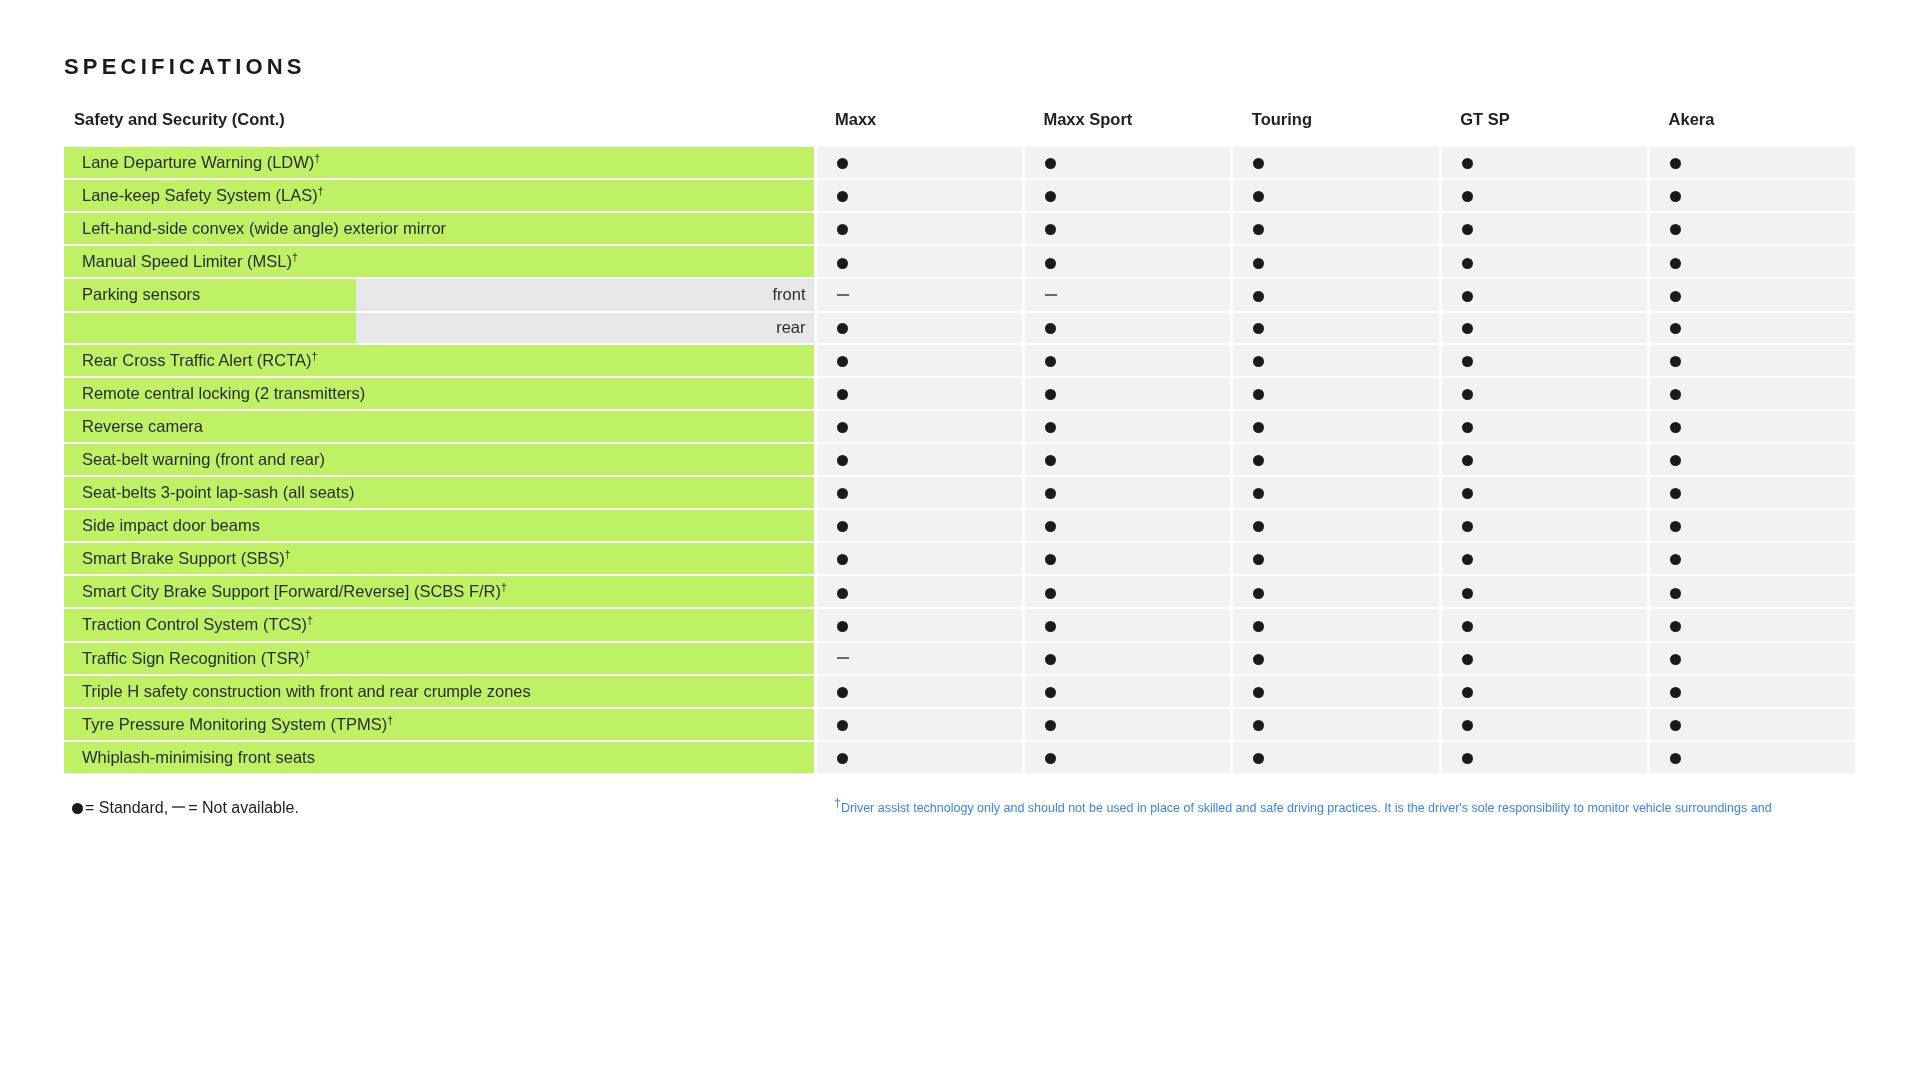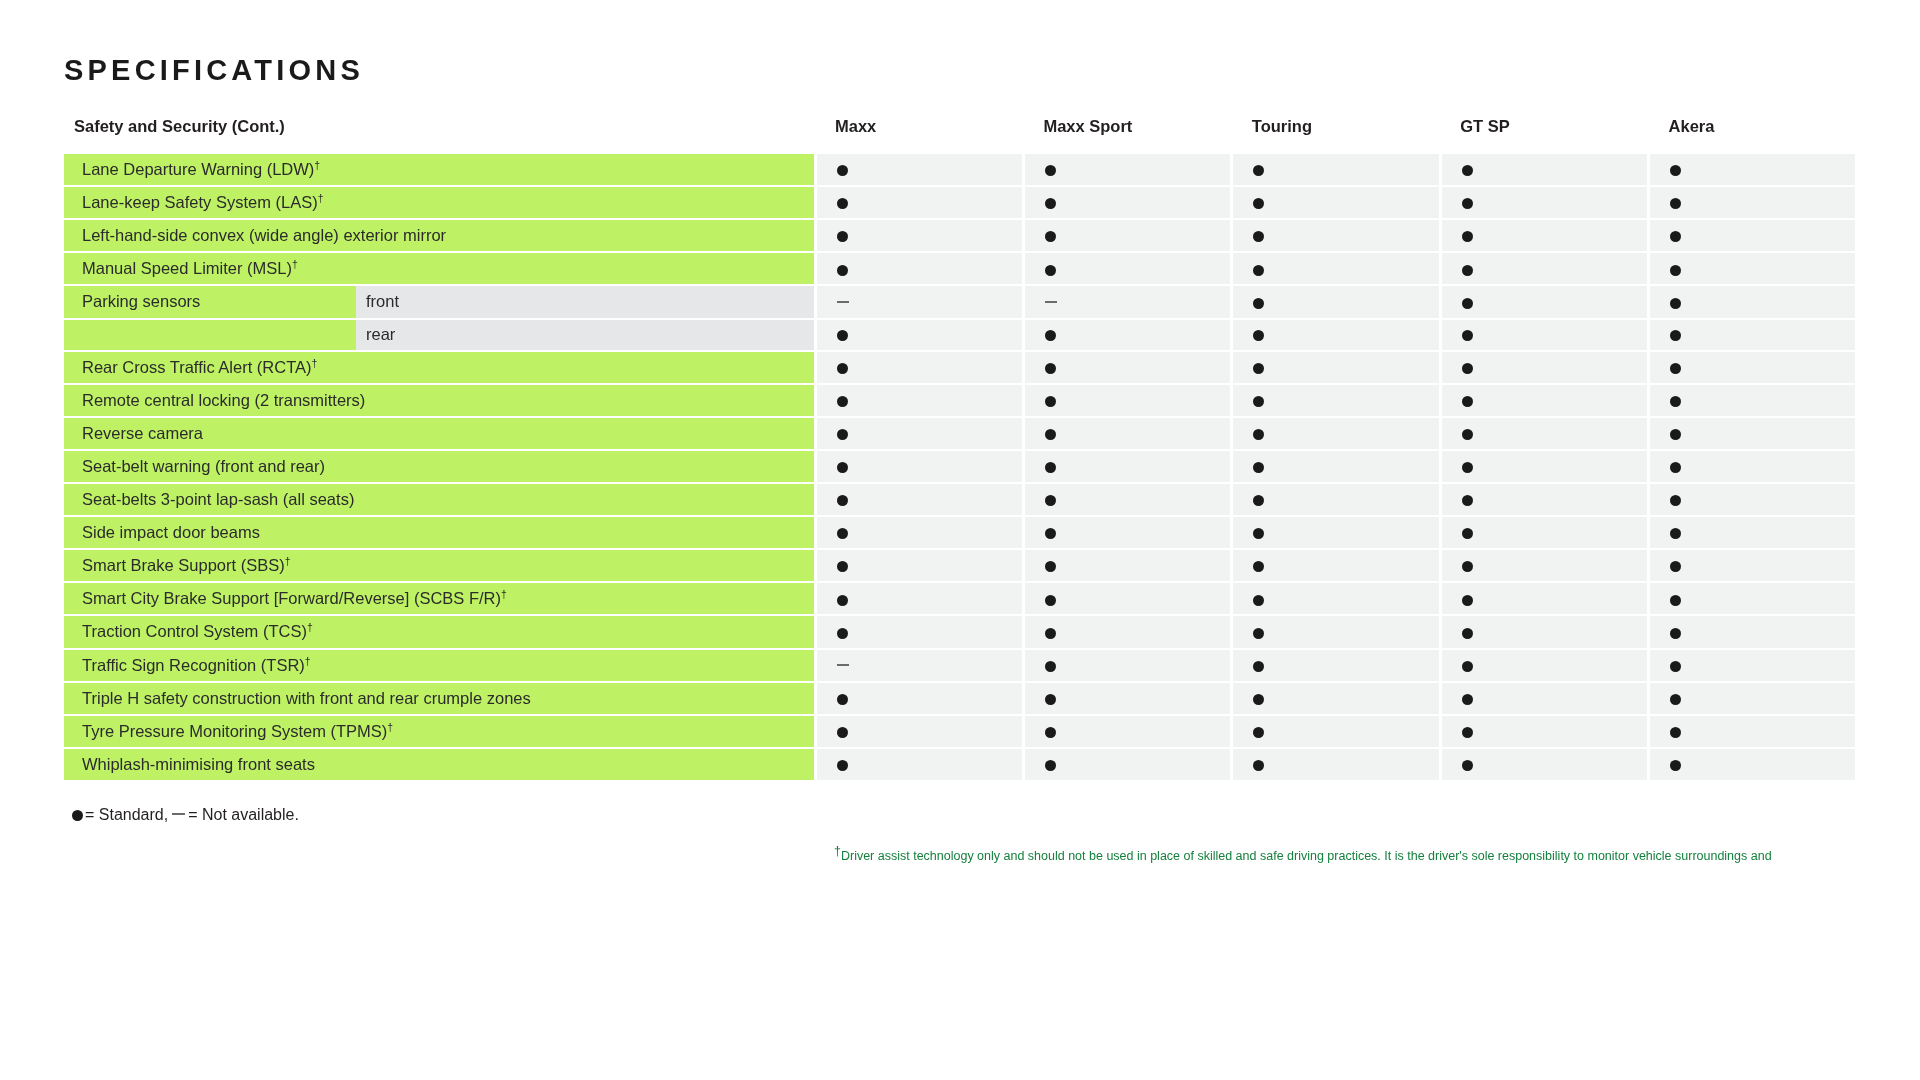--- a/index.html
+++ b/index.html
@@ -11,21 +11,21 @@
     color: #231f20;
     overflow: hidden;
   }
   .page {
     position: relative;
     width: 1920px;
     height: 1080px;
     padding: 44px 60px 0 64px;
   }
   .page-title {
-    font-size: 29px;
+    font-size: 22px;
     font-weight: bold;
     letter-spacing: 4.2px;
     color: #1a1a1a;
     margin-bottom: 30px;
     margin-top: 10px;
   }
   table.spec {
     border-collapse: collapse;
     width: 1793px;
     table-layout: fixed;
@@ -54,20 +54,21 @@
     vertical-align: middle;
   }
   td.feature {
     background: #bef264;
     padding: 5px 8px 5px 18px;
     line-height: 1.28;
   }
   td.sub {
     background: #e6e7e8;
     padding: 5px 8px 5px 10px;
+    text-align: right;
   }
   td.feature-wide { }
   td.grade {
     background: #f1f2f2;
     padding-left: 20px;
     border-left: 3px solid #ffffff;
     border-right: 3px solid #ffffff;
   }
 
   .dot {
@@ -98,24 +99,23 @@
     color: #231f20;
     padding-left: 8px;
     white-space: nowrap;
   }
   .legend .dot { margin-right: 2px; }
   .legend .dash { margin: 0 3px 3px 4px; width: 13px; }
   .footnote {
     flex: 1;
     font-size: 12.5px;
     line-height: 1.45;
-    color: #15803d;
+    color: #3b82f6;
     padding-left: 10px;
     max-width: 1000px;
-    margin-top: 41px;
   }
   .footnote .fn-mark {
     font-size: 12.5px;
     vertical-align: super;
     line-height: 0;
   }
   .fn-body { text-indent: 0; }
   .fn-line2 { padding-left: 9px; display: block; }
   sup.dag {
     font-size: 10.5px;

